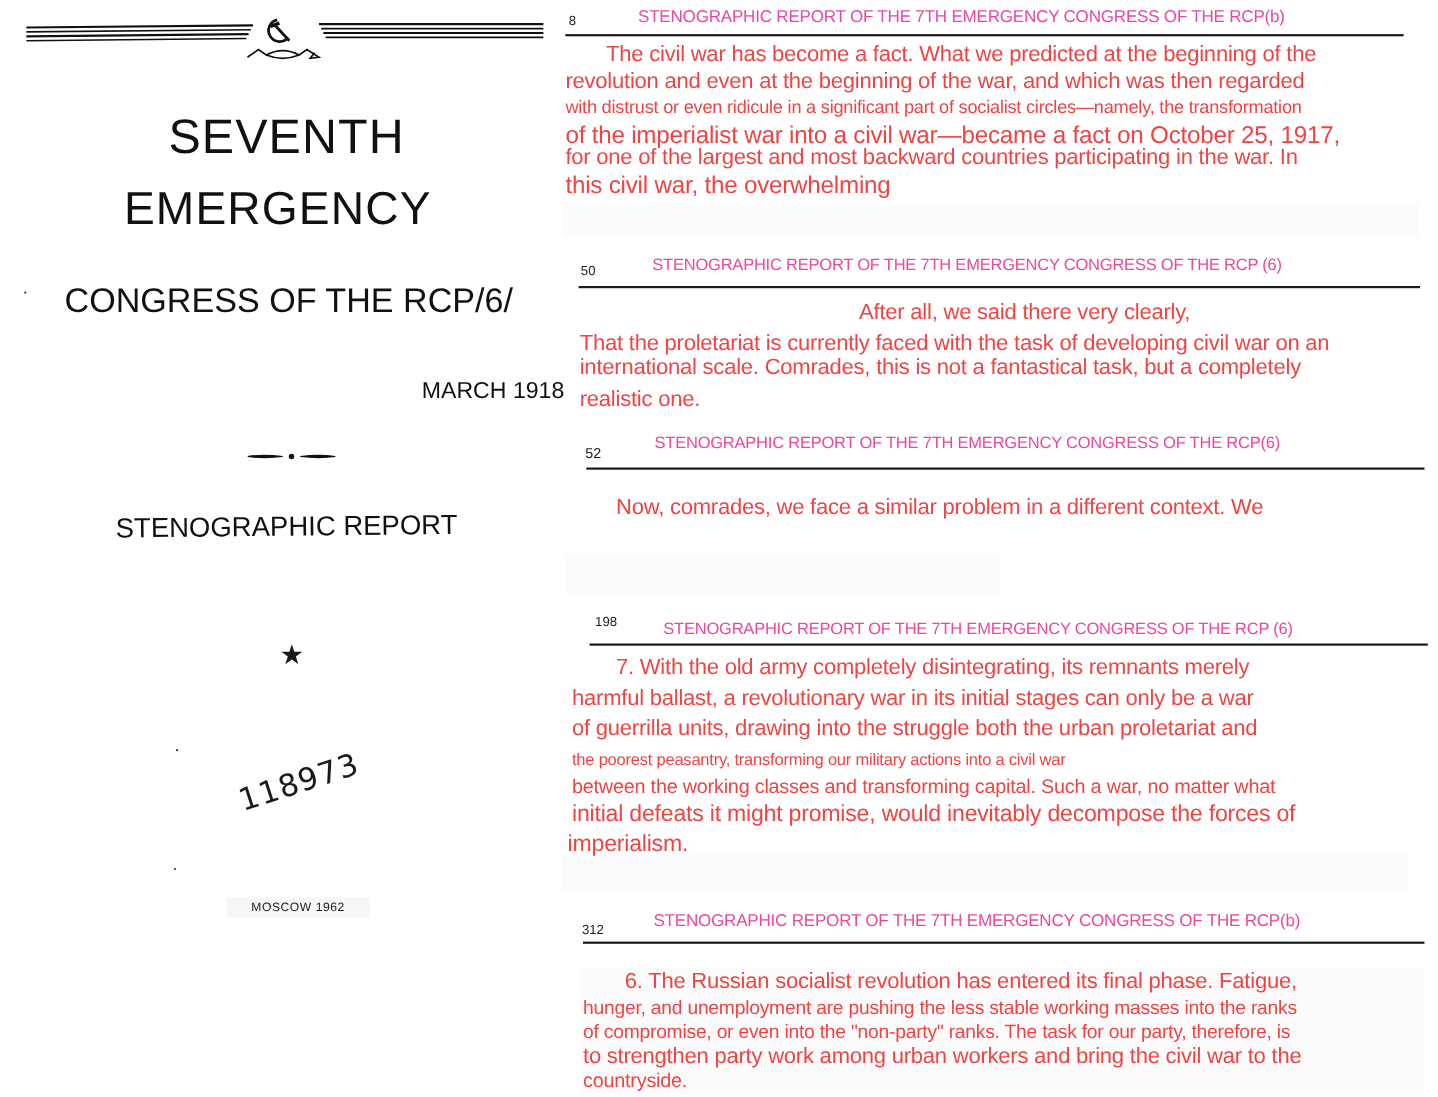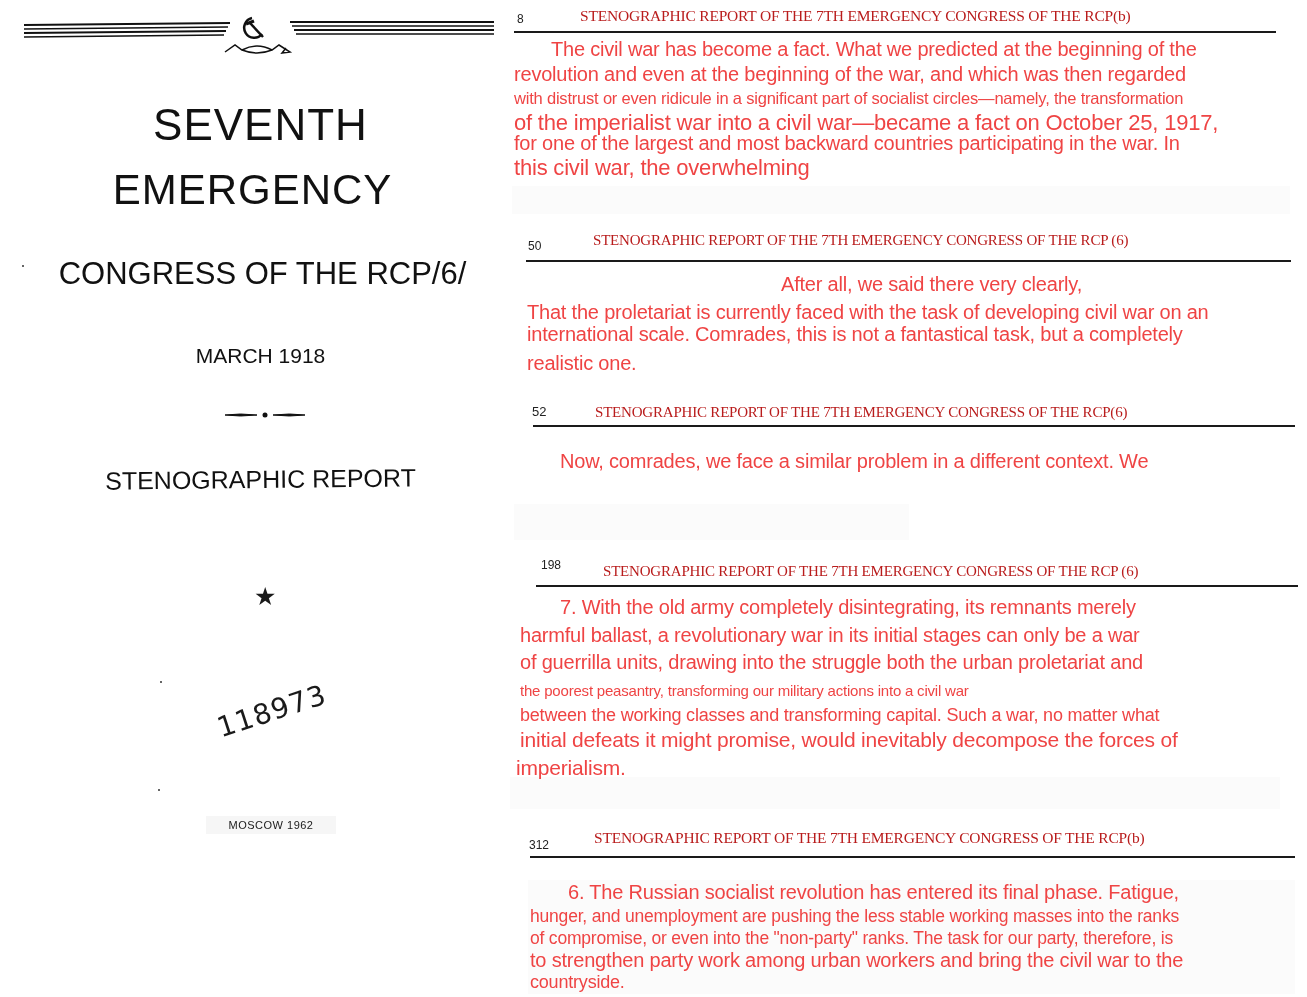--- a/index.html
+++ b/index.html
@@ -5,32 +5,32 @@
   html, body { margin: 0; padding: 0; background: #ffffff; }
   body { width: 1307px; height: 997px; position: relative; overflow: hidden; color: #1a1a1a; font-family: "Liberation Sans", sans-serif; }
 
   
   .title-page { position: absolute; left: 0; top: 0; width: 505px; height: 997px; padding-left: 17px; }
   .ornament { position: absolute; left: 20px; top: 12px; width: 475px; height: 45px; }
   .t-line { position: absolute; left: 0; width: 505px; text-align: center; color: #111; }
   .t-seventh { top: 100px; font-size: 44px; letter-spacing: 1px; left: 8px; }
   .t-emergency { top: 166px; font-size: 42px; letter-spacing: 1px; left: 0; }
   .t-congress { top: 256px; font-size: 31px; left: 10px; }
-  .t-date { top: 344px; font-size: 21px; left: 8px; }
+  .t-date { top: 344px; font-size: 21px; left: 8px; text-align: right; }
   .divider { position: absolute; left: 225px; top: 410px; width: 80px; height: 10px; }
   .t-report { top: 465px; font-size: 25px; left: 8px; transform: rotate(-0.6deg); }
   .star { position: absolute; left: 254px; top: 584px; font-size: 25px; line-height: 1; }
   .handwritten { position: absolute; left: 218px; top: 712px; font-size: 28px; font-family: "DejaVu Sans", sans-serif; transform: rotate(-18deg); transform-origin: left center; letter-spacing: 1px; }
   .imprint { position: absolute; left: 206px; top: 816px; width: 130px; height: 18px; background: #f6f6f6; font-size: 11px; text-align: center; line-height: 18px; letter-spacing: 0.5px; }
   .speck { position: absolute; width: 2px; height: 2px; background: #333; border-radius: 1px; }
 
   
   .excerpt { position: absolute; left: 510px; width: 785px; }
   .page-no { position: absolute; font-size: 12px; color: #222; }
-  .running-head { position: absolute; font-size: 15.5px; color: #b91c1c; white-space: nowrap; letter-spacing: -0.2px; font-family: Liberation Serif, serif; }
+  .running-head { position: absolute; font-size: 15.5px; color: #ec4899; white-space: nowrap; letter-spacing: -0.2px; }
   .rule { position: absolute; height: 2px; background: #1a1a1a; }
   .body-text { position: absolute; font-size: 20px; line-height: 24.5px; color: #ef4444; letter-spacing: -0.2px; }
   .body-text .ln { display: block; white-space: nowrap; }
   .sm { font-size: 16.5px; }
   .lg { font-size: 22px; }
   .indent { padding-left: 36px; }
   .fade-box { position: absolute; background: #fbfbfb; }
 </style>
 </head>
 <body>
@@ -101,21 +101,21 @@
     <span class="ln" style="padding-left:254px">After all, we said there very clearly,</span>
     <span class="ln" style="margin-top:4px;line-height:22px">That the proletariat is currently faced with the task of developing civil war on an</span>
     <span class="ln" style="line-height:22px">international scale. Comrades, this is not a fantastical task, but a completely</span>
     <span class="ln" style="margin-top:6px">realistic one.</span>
   </div>
 </div>
 
 <div class="excerpt" style="top:392px;height:150px">
   <div class="fade-box" style="left:4px;top:112px;width:395px;height:36px"></div>
   <span class="page-no" style="left:22px;top:12px;font-size:13px">52</span>
-  <span class="running-head" style="left:85px;top:12px;font-size:15px">STENOGRAPHIC REPORT OF THE 7TH EMERGENCY CONGRESS OF THE RCP(6)</span>
+  <span class="running-head" style="left:85px;top:2px;font-size:15px">STENOGRAPHIC REPORT OF THE 7TH EMERGENCY CONGRESS OF THE RCP(6)</span>
   <div class="rule" style="left:23px;top:33px;width:762px"></div>
   <div class="body-text" style="left:10px;top:56px;width:775px">
     <span class="ln" style="padding-left:40px;line-height:27px">Now, comrades, we face a similar problem in a different context. We</span>
   </div>
 </div>
 
 <div class="excerpt" style="top:553px;height:260px">
   <div class="fade-box" style="left:0;top:224px;width:770px;height:32px"></div>
   <span class="page-no" style="left:31px;top:5px">198</span>
   <span class="running-head" style="left:93px;top:10px;font-size:15px">STENOGRAPHIC REPORT OF THE 7TH EMERGENCY CONGRESS OF THE RCP (6)</span>

